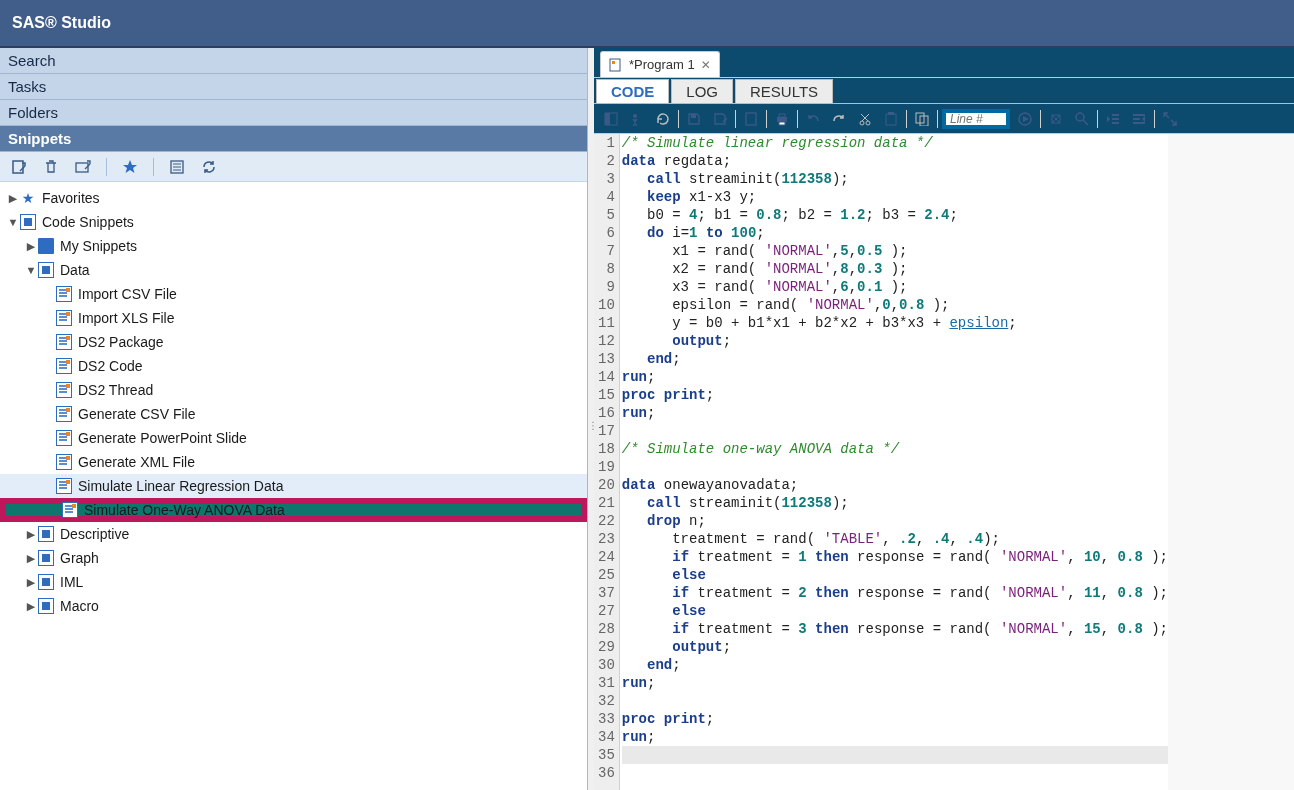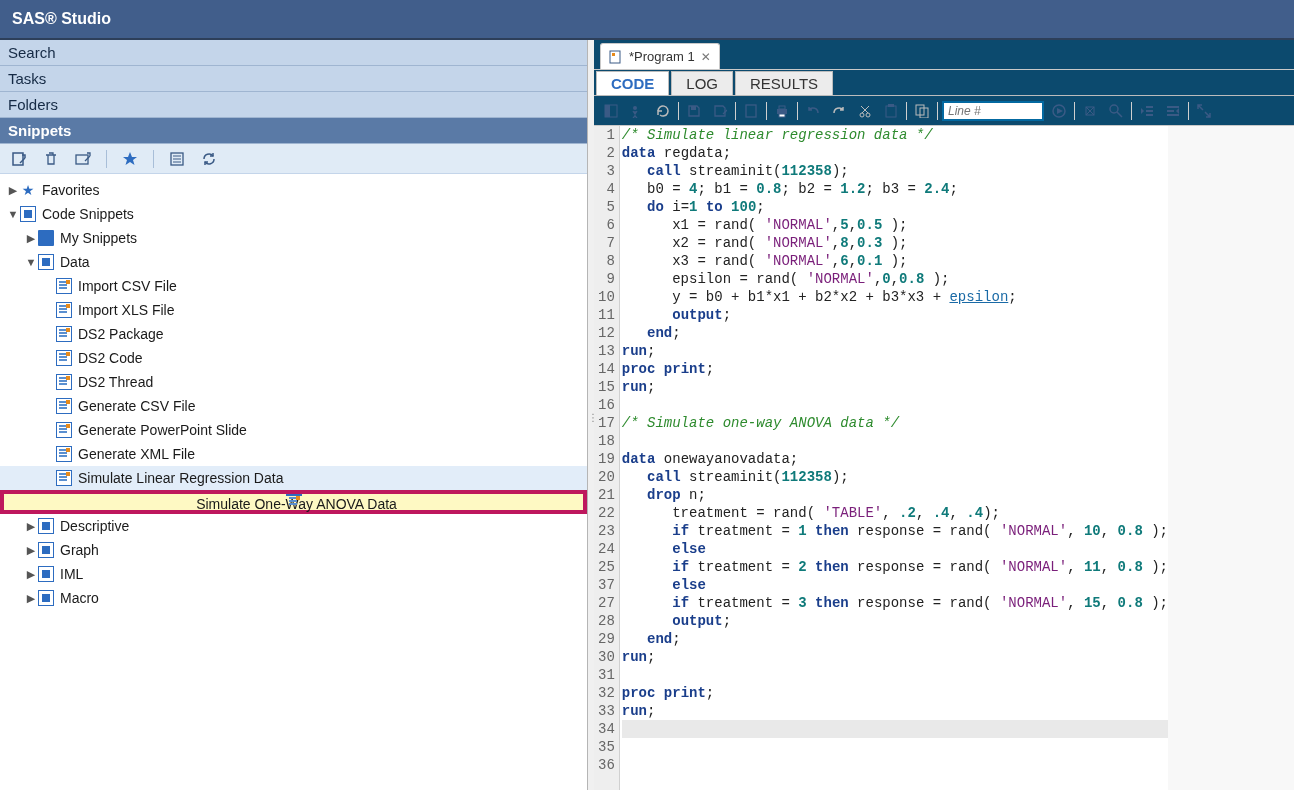--- a/index.html
+++ b/index.html
@@ -1,49 +1,49 @@
 <!DOCTYPE html>
 <html><head>
 <meta charset="utf-8">
 <style>
   * { box-sizing: border-box; margin: 0; padding: 0; }
   html, body { width: 1294px; height: 790px; font-family: "Segoe UI", Arial, sans-serif; font-size: 14px; color: #333; overflow: hidden; background: #fff; }
-  .titlebar { background: #415e8b; color: #fff; height: 40px; display: flex; align-items: center; padding: 0 12px; font-size: 16px; font-weight: 600; border-bottom: 2px solid #2d3f5a; }
+  .titlebar { background: #415e8b; color: #fff; height: 48px; display: flex; align-items: center; padding: 0 12px; font-size: 16px; font-weight: 600; border-bottom: 2px solid #2d3f5a; }
   .main { display: flex; height: calc(790px - 36px); }
   .left { width: 588px; display: flex; flex-direction: column; border-right: 1px solid #b5b5b5; }
   .right { flex: 1; display: flex; flex-direction: column; background:#0c4a6e; }
   .accordion { background: #c4d5ea; border-bottom: 1px solid #9fb5d1; padding: 4px 8px; font-size: 15px; color: #152a45; cursor: pointer; }
   .accordion.active { background: #5a7aa6; color: #fff; font-weight: 600; }
   .toolbar-left { height: 30px; background: #e0ebf6; border-bottom: 1px solid #c4d5ea; display:flex; align-items:center; gap: 14px; padding: 0 10px; }
   .toolbar-left .ico, .toolbar-left .sep { display:inline-flex; align-items:center; justify-content:center; width:18px; height:18px; color:#3a5a85; cursor:pointer; }
   .toolbar-left .sep { width:1px; background:#a8bed8; height:18px; }
   .tree { flex:1; overflow:auto; font-size:14px; color:#1a1a1a; padding-top:4px; }
   .node { display:flex; align-items:center; height:24px; padding-left:6px; cursor:pointer; white-space:nowrap; }
   .node.selected-light { background:#e2edf9; }
-  .node.selected { background:#fef9c3; border:4px solid #be185d;flex-direction:column; }
+  .node.selected { background:#0f766e; border:6px solid #be185d; }
   .tw { display:inline-block; width:14px; text-align:center; color:#555; font-size:11px; }
   .icon { width:16px; height:16px; margin-right:6px; display:inline-flex; align-items:center; justify-content:center; }
   .i-folder { background:#2d6cc0; border-radius:1px; }
   .i-lib { border:1px solid #2d6cc0; background:#fff; position:relative; }
   .i-lib::after { content:""; position:absolute; inset:3px 3px 3px 3px; background:#2d6cc0; }
   .i-file { border:1px solid #2d6cc0; background:#fff; position:relative; }
   .i-file::before { content:""; position:absolute; top:2px; left:2px; right:4px; height:2px; background:#5a8fd0; box-shadow: 0 3px 0 #5a8fd0, 0 6px 0 #5a8fd0; }
   .i-file::after { content:""; position:absolute; top:1px; right:1px; width:4px; height:4px; background:#e78a1a; }
   .i-star { color:#2d6cc0; }
   .pad { display:inline-block; }
   .tabbar { height:30px; border-bottom:1px solid #c9c9c9; display:flex; align-items:flex-end; padding-left:6px; }
   .tab { height:26px; border:1px solid #c9c9c9; border-bottom:none; background:#fff; border-radius:3px 3px 0 0; display:flex; align-items:center; gap:6px; padding: 0 8px; font-size:13px; }
   .tab .close { color:#777; font-size:12px; cursor:pointer; }
   .subtabs { height:26px; display:flex; align-items:flex-end; border-bottom:1px solid #bcbcbc; padding-left:2px; gap:2px; }
   .subtab { height:24px; border:1px solid #bcbcbc; border-bottom:none; background:#ececec; padding:3px 14px 0; font-size:15px; color:#333; cursor:pointer; }
   .subtab.active { background:#fff; color:#2d6cc0; font-weight:600; }
   .toolbar-ed { height:30px; border-bottom:1px solid #c9c9c9; display:flex; align-items:center; gap:4px; padding:0 6px; }
   .tb { width:22px; height:22px; display:inline-flex; align-items:center; justify-content:center; color:#3a5a85; cursor:pointer; font-size:14px; }
   .tb.sep { width:1px; height:18px; background:#cfcfcf; }
-  .line-input { width:102px; height:20px; border:2px solid #0369a1; font-size:12px; font-style:italic; color:#888; padding:0 4px; }
+  .line-input { width:68px; height:20px; border:4px solid #0369a1; font-size:12px; font-style:italic; color:#888; padding:0 4px; }
   .editor { flex:1; display:flex; overflow:auto; font-family: "Consolas","Courier New",monospace; font-size:14px; line-height:18px; background:#f8f8f8; }
   .gutter { background:#eee; border-right:1px solid #d0d0d0; color:#666; text-align:right; padding:0 4px; user-select:none; }
   .code { background:#fff; padding-left:2px; }
   .ln { height:18px; }
   .cl { height:18px; white-space:pre; }
   .cl.dim { background:#e9e9e9; }
   .c-cmt { color:#2e8b2e; font-style:italic; }
   .c-kw  { color:#1a3e8b; font-weight:600; }
   .c-opt { color:#1a6aa6;text-decoration:underline; }
   .c-num { color:#0f7a7a; font-weight:600; }
@@ -394,20 +394,21 @@
           <div class="ln">32</div>
           <div class="ln">33</div>
           <div class="ln">34</div>
           <div class="ln">35</div>
           <div class="ln">36</div>
         </div>
       <div class="code" id="code">
           <div class="cl"><span class="c-cmt">/* Simulate linear regression data */</span></div>
           <div class="cl"><span class="c-kw">data</span><span class="c-id"> regdata;</span></div>
           <div class="cl"><span class="c-id">   </span><span class="c-kw">call</span><span class="c-id"> streaminit(</span><span class="c-num">112358</span><span class="c-id">);</span></div>
+          <div class="cl"><span class="c-id">   </span><span class="c-kw">keep</span><span class="c-id"> x1-x3 y;</span></div>
           <div class="cl"><span class="c-id">   b0 = </span><span class="c-num">4</span><span class="c-id">; b1 = </span><span class="c-num">0.8</span><span class="c-id">; b2 = </span><span class="c-num">1.2</span><span class="c-id">; b3 = </span><span class="c-num">2.4</span><span class="c-id">;</span></div>
           <div class="cl"><span class="c-id">   </span><span class="c-kw">do</span><span class="c-id"> i=</span><span class="c-num">1</span><span class="c-id"> </span><span class="c-kw">to</span><span class="c-id"> </span><span class="c-num">100</span><span class="c-id">;</span></div>
           <div class="cl"><span class="c-id">      x1 = rand( </span><span class="c-str">'NORMAL'</span><span class="c-id">,</span><span class="c-num">5</span><span class="c-id">,</span><span class="c-num">0.5</span><span class="c-id"> );</span></div>
           <div class="cl"><span class="c-id">      x2 = rand( </span><span class="c-str">'NORMAL'</span><span class="c-id">,</span><span class="c-num">8</span><span class="c-id">,</span><span class="c-num">0.3</span><span class="c-id"> );</span></div>
           <div class="cl"><span class="c-id">      x3 = rand( </span><span class="c-str">'NORMAL'</span><span class="c-id">,</span><span class="c-num">6</span><span class="c-id">,</span><span class="c-num">0.1</span><span class="c-id"> );</span></div>
           <div class="cl"><span class="c-id">      epsilon = rand( </span><span class="c-str">'NORMAL'</span><span class="c-id">,</span><span class="c-num">0</span><span class="c-id">,</span><span class="c-num">0.8</span><span class="c-id"> );</span></div>
           <div class="cl"><span class="c-id">      y = b0 + b1*x1 + b2*x2 + b3*x3 + </span><span class="c-opt">epsilon</span><span class="c-id">;</span></div>
           <div class="cl"><span class="c-id">      </span><span class="c-kw">output</span><span class="c-id">;</span></div>
           <div class="cl"><span class="c-id">   </span><span class="c-kw">end</span><span class="c-id">;</span></div>
           <div class="cl"><span class="c-kw">run</span><span class="c-id">;</span></div>

